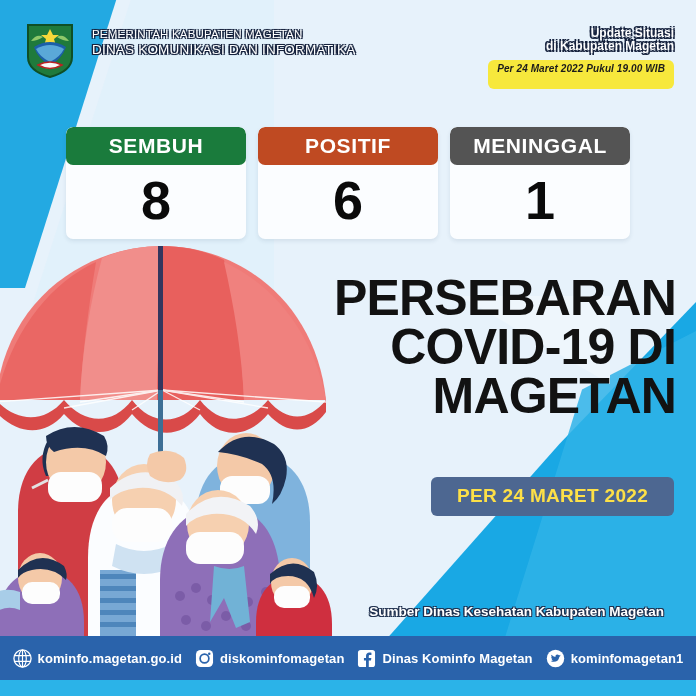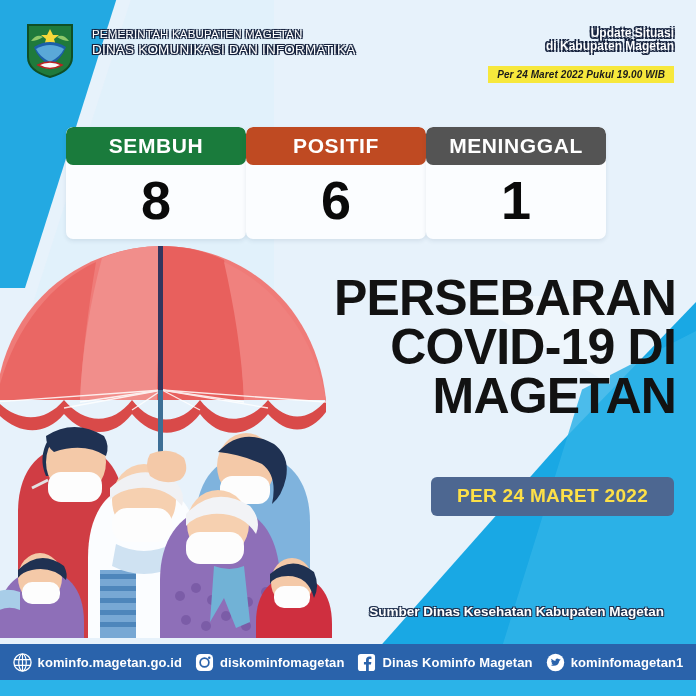--- a/index.html
+++ b/index.html
@@ -69,30 +69,30 @@
     position:absolute;right:22px;top:27px;text-align:right;
   }
   .update-title{
     font-weight:bold;font-size:12px;color:#fff;line-height:1.12;
     text-shadow:
       -1.6px -1.6px 0 #16223d, 1.6px -1.6px 0 #16223d,
       -1.6px 1.6px 0 #16223d, 1.6px 1.6px 0 #16223d,
       0 0 2px #16223d;
   }
   .update-sub{
-    display:inline-block;margin-top:12px;
+    display:inline-block;margin-top:6px;
     background:#f7e83c;color:#1b1b1b;
     font-size:10px;font-weight:bold;font-style:italic;
-    padding:3px 9px 3px 9px;border-radius:0;letter-spacing:.1px;
+    padding:3px 9px 15px 9px;border-radius:6px;letter-spacing:.1px;
   }
 
   
   .stats{
     position:absolute;left:66px;top:127px;
-    display:flex;
+    display:flex;gap:12px;
   }
   .card{
     width:180px;
     border-radius:7px;
     background:#fbfdff;
     box-shadow:0 2px 4px rgba(30,60,90,.10);
     overflow:hidden;
   }
   .card-head{
     height:38px;display:flex;align-items:center;justify-content:center;
@@ -125,21 +125,21 @@
       -1.1px -1.1px 0 #20314f, 1.1px -1.1px 0 #20314f,
       -1.1px 1.1px 0 #20314f, 1.1px 1.1px 0 #20314f;
   }
 
   
   .illus{position:absolute;left:-16px;top:240px;width:360px;height:398px;}
   .illus svg{display:block;width:360px;height:398px;}
 
   
   .footer{
-    position:absolute;left:0;bottom:16px;width:100%;height:36px;
+    position:absolute;left:0;bottom:16px;width:100%;height:44px;
     background:#2a63ab;
     display:flex;align-items:center;justify-content:center;gap:13px;
   }
   .footer-strip{
     position:absolute;left:0;bottom:0;width:100%;height:16px;
     background:#2bb3e8;
   }
   .fitem{display:flex;align-items:center;gap:6px;}
   .fitem .lbl{color:#fff;font-size:13px;font-weight:bold;letter-spacing:.1px;}
   .ficon{width:19px;height:19px;display:block;flex:0 0 auto;}

